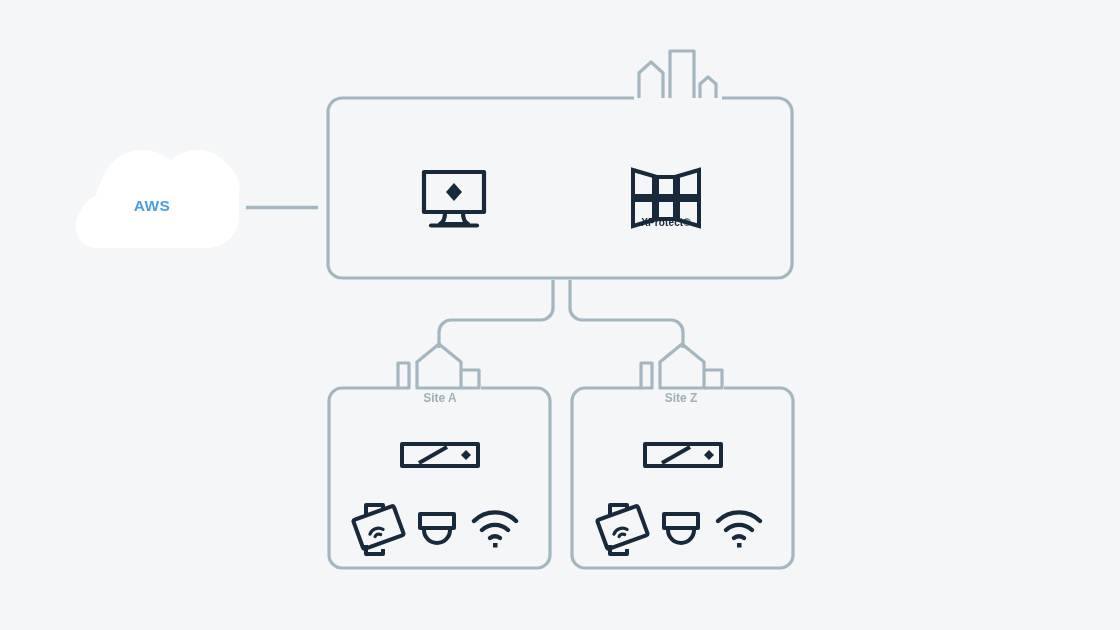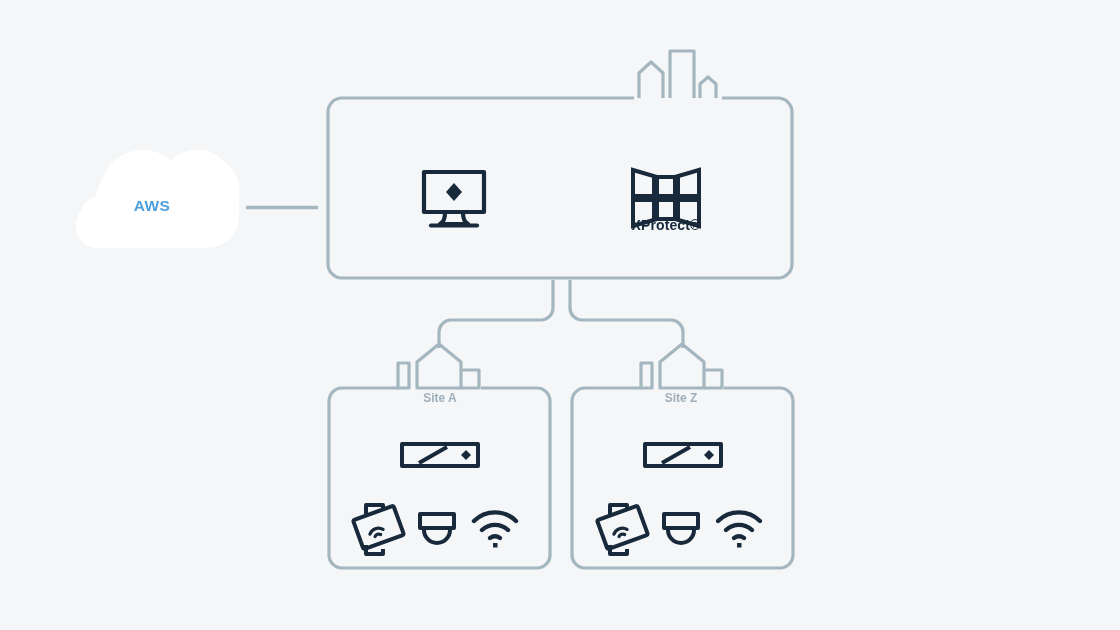--- a/index.html
+++ b/index.html
@@ -36,21 +36,21 @@
     text-align: center;
     font-size: 15.5px;
     color: #4a9ede;
     letter-spacing: 0.4px;
   }
   #xprotect-label {
     left: 613px;
     top: 217px;
     width: 106px;
     text-align: center;
-    font-size: 14px;
+    font-size: 10px;
     color: #17293b;
     letter-spacing: 0.1px;
   }
   .site-label {
     position: absolute;
     font-size: 12px;
     font-weight: bold;
     color: #9fb0ba;
     text-align: center;
     white-space: nowrap;

